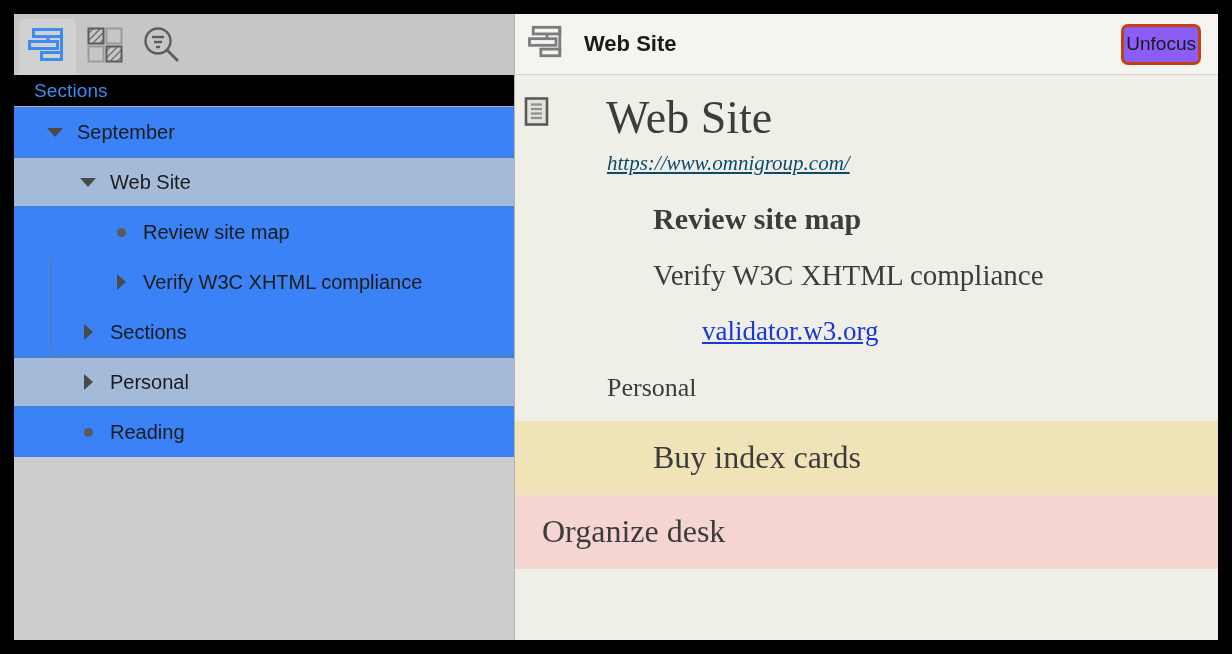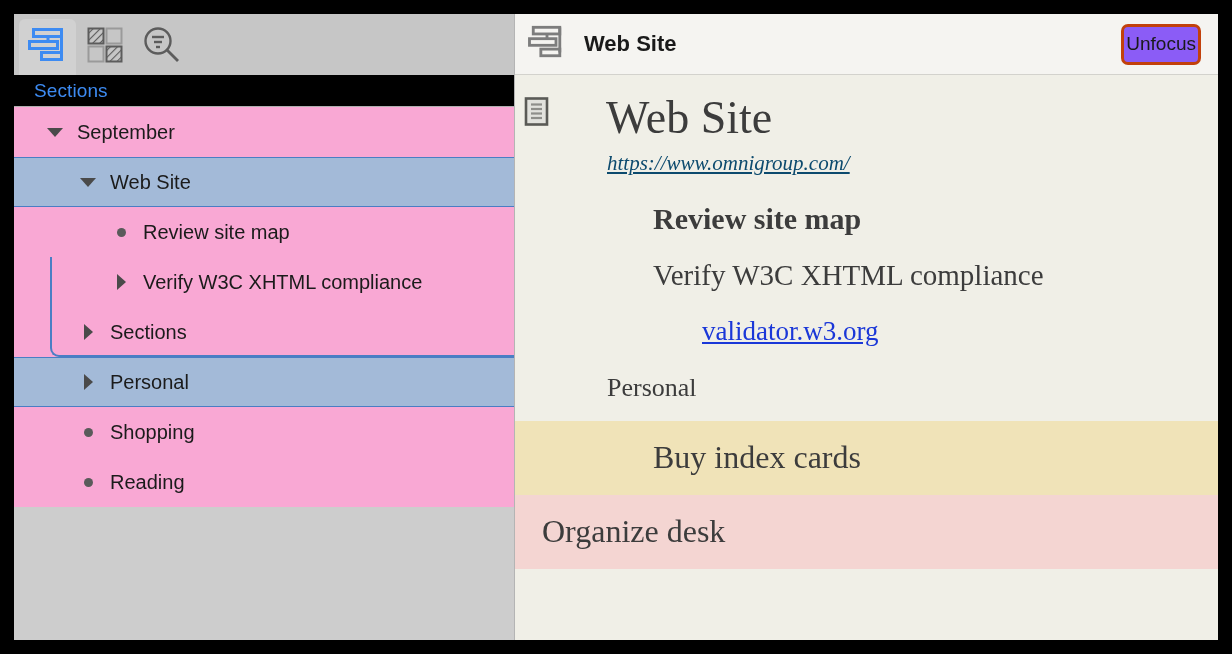--- a/index.html
+++ b/index.html
@@ -66,21 +66,21 @@
     position: relative;
   }
 
   .row {
     height: 50px;
     display: flex;
     align-items: center;
     position: relative;
     font-size: 20px;
     color: #1b1b1b;
-    background: #f9a8d4;
+    background: #3b82f6;
     cursor: default;
   }
   .row.sel {
     background: #a3bad8;
     border-top: 1px solid #4a7ec4;
     border-bottom: 1px solid #4a7ec4;
   }
   .row .disc {
     width: 22px; height: 22px;
     display: flex; align-items: center; justify-content: center;
@@ -310,26 +310,20 @@
           <div class="row indent-1 sel">
             <span class="disc">
               <span class="tri-right"></span>
             </span>
             <span class="txt">Personal</span>
           </div>
           <div class="row indent-1">
             <span class="disc">
               <span class="bullet"></span>
             </span>
-            <span class="txt">Shopping</span>
-          </div>
-          <div class="row indent-1">
-            <span class="disc">
-              <span class="bullet"></span>
-            </span>
             <span class="txt">Reading</span>
           </div>
         </div>
       <div id="child-group"></div>
     </div>
   </div>
 
   <div id="detail">
 
     <div id="detail-header">

